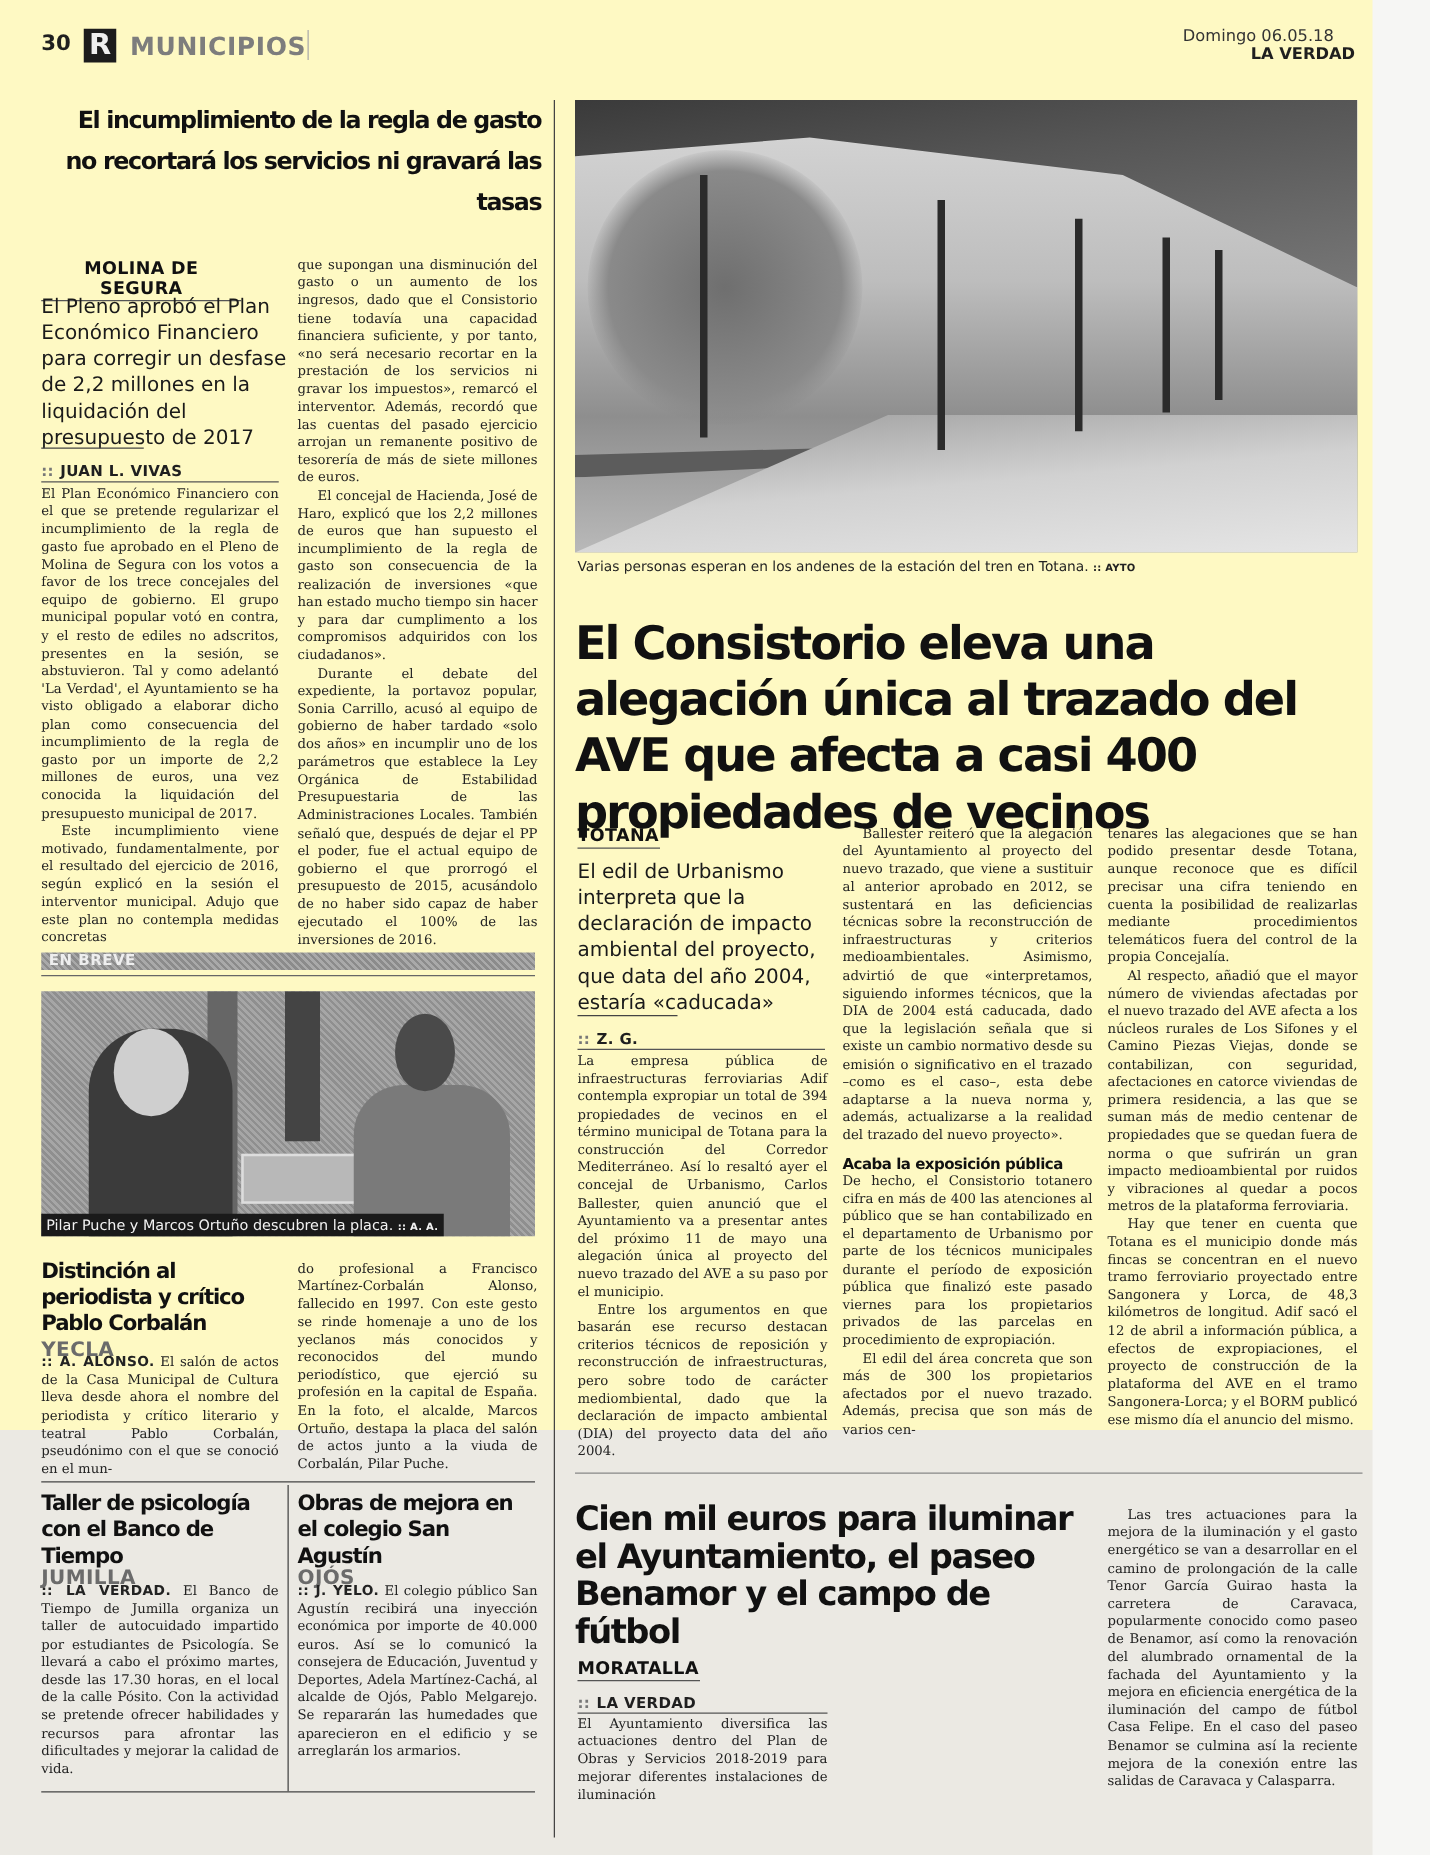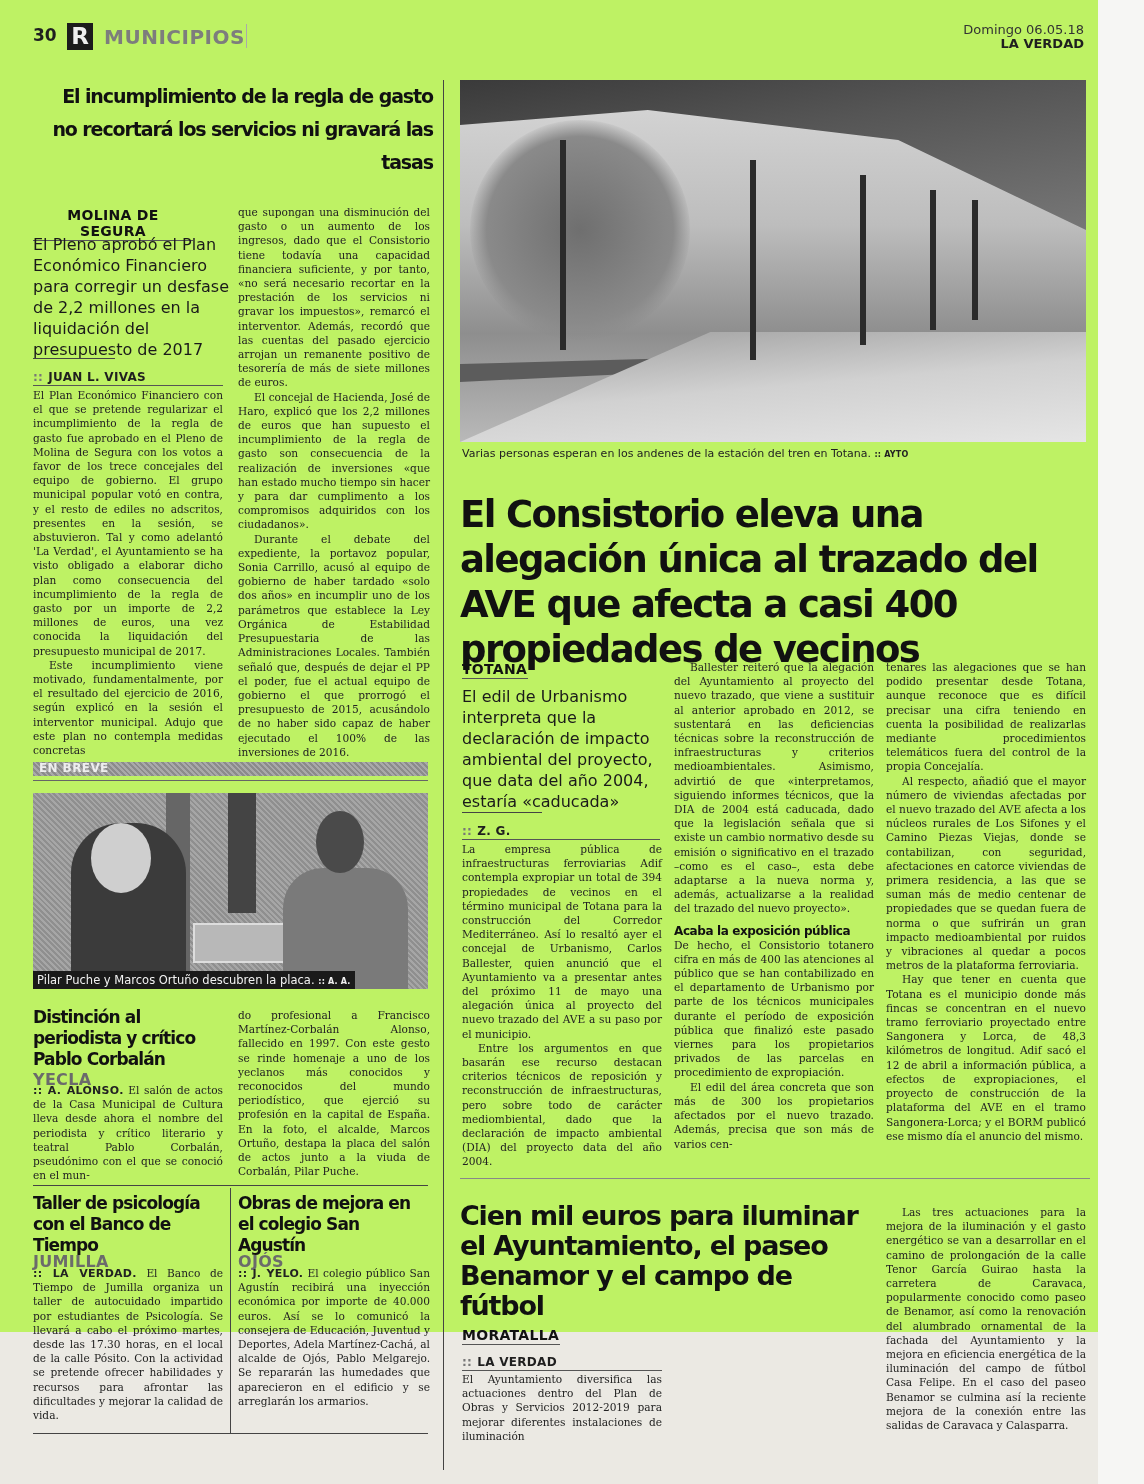--- a/index.html
+++ b/index.html
@@ -3,30 +3,30 @@
 <meta charset="utf-8">
 <style>
   * { box-sizing: border-box; margin: 0; padding: 0; }
   html, body { width: 1144px; height: 1484px; overflow: hidden; }
   body {
     background: #ebe9e3;
     color: #1f1f1f;
     font-family: "DejaVu Serif", serif;
     position: relative;
   }
-  .page { position: absolute; left: 0; top: 0; width: 1144px; height: 1332px; background: #bef264; }
+  .page { position: absolute; left: 0; top: 0; width: 1144px; height: 1144px; background: #fef9c3; }
   .right-edge { position: absolute; right: 0; top: 0; width: 46px; height: 1484px; background: #f6f6f4; }
 
   
   .hdr-num { position: absolute; left: 33px; top: 25px; font: bold 17px "DejaVu Sans", sans-serif; }
   .hdr-logo { position: absolute; left: 67px; top: 23px; width: 26px; height: 27px; background: #1c1c1c; color: #eee;
     font: bold 23px "DejaVu Sans", sans-serif; text-align: center; line-height: 27px; }
   .hdr-section { position: absolute; left: 104px; top: 25px; font: bold 20px "DejaVu Sans", sans-serif; color: #7d7d7d; letter-spacing: 0.5px; }
   .hdr-sep { position: absolute; left: 246px; top: 24px; width: 1px; height: 24px; background: #aaa; }
-  .hdr-date { position: absolute; right: 60px; top: 22px; font: 13px "DejaVu Sans", sans-serif; color: #333; text-align: right; }
+  .hdr-date { position: absolute; right: 77px; top: 22px; font: 13px "DejaVu Sans", sans-serif; color: #333; text-align: right; }
   .hdr-paper { position: absolute; right: 60px; top: 36px; font: bold 13px "DejaVu Sans", sans-serif; text-align: right; }
 
   .vline { position: absolute; width: 1px; background: #444; }
   .hline { position: absolute; height: 1px; background: #444; }
 
   h1, h2, h3 { font-family: "DejaVu Sans", sans-serif; font-weight: bold; letter-spacing: -0.8px; color: #111; }
   .headline-a { position: absolute; left: 33px; top: 80px; width: 400px; font-size: 19px; line-height: 33px; letter-spacing: -1.1px; text-align: right; }
   .headline-b { position: absolute; left: 460px; top: 492px; width: 630px; font-size: 37px; line-height: 45px; letter-spacing: -1.6px; }
   .headline-c { position: absolute; left: 460px; top: 1201px; width: 420px; font-size: 27px; line-height: 30px; letter-spacing: -1.2px; }
   .brief-title { position: absolute; font-size: 17px; line-height: 21px; letter-spacing: -0.9px; }
@@ -195,18 +195,18 @@
   </div>
 
   <div class="hline" style="left:460px; top:1178px; width:630px; background:#888;"></div>
 
   <h2 class="headline-c">Cien mil euros para iluminar el Ayuntamiento, el paseo Benamor y el campo de fútbol</h2>
   <div class="kicker kicker-ul" style="left:462px; top:1327px; width:98px;">MORATALLA</div>
   <div class="byline" style="left:462px; top:1355px; width:200px;">
     <span class="dots">::</span><span>LA VERDAD</span>
   </div>
   <div class="col" style="left:462px; top:1372px; width:200px;">
-    <p>El Ayuntamiento diversifica las actuaciones dentro del Plan de Obras y Servicios 2012-2019 para mejorar diferentes instalaciones de iluminación</p>
+    <p>El Ayuntamiento diversifica las actuaciones dentro del Plan de Obras y Servicios 2018-2019 para mejorar diferentes instalaciones de iluminación</p>
   </div>
   <div class="col" style="left:886px; top:1205px; width:200px;">
     <p class="ind">Las tres actuaciones para la mejora de la iluminación y el gasto energético se van a desarrollar en el camino de prolongación de la calle Tenor García Guirao hasta la carretera de Caravaca, popularmente conocido como paseo de Benamor, así como la renovación del alumbrado ornamental de la fachada del Ayuntamiento y la mejora en eficiencia energética de la iluminación del campo de fútbol Casa Felipe. En el caso del paseo Benamor se culmina así la reciente mejora de la conexión entre las salidas de Caravaca y Calasparra.</p>
   </div>
 </div>
 
 </body></html>

